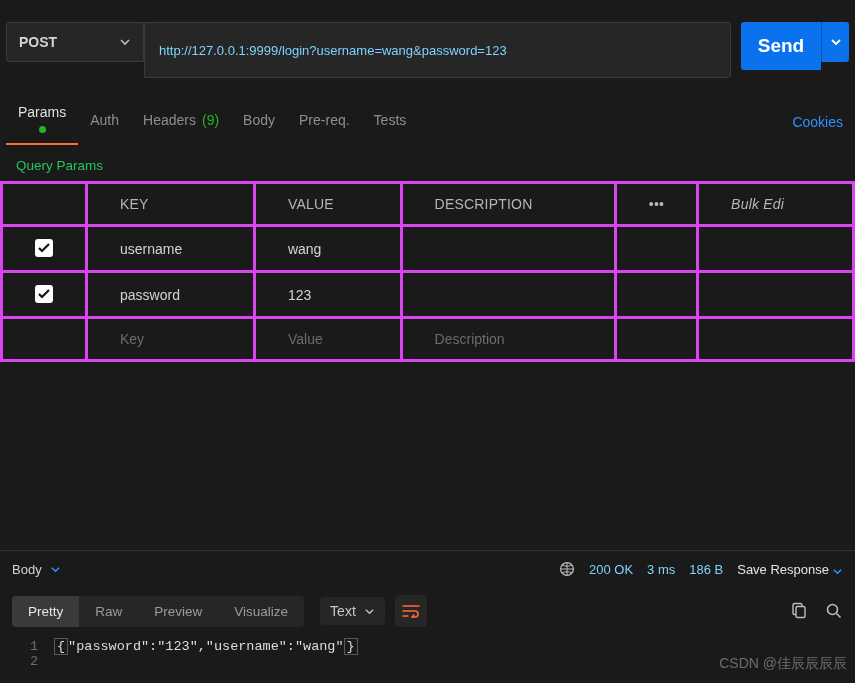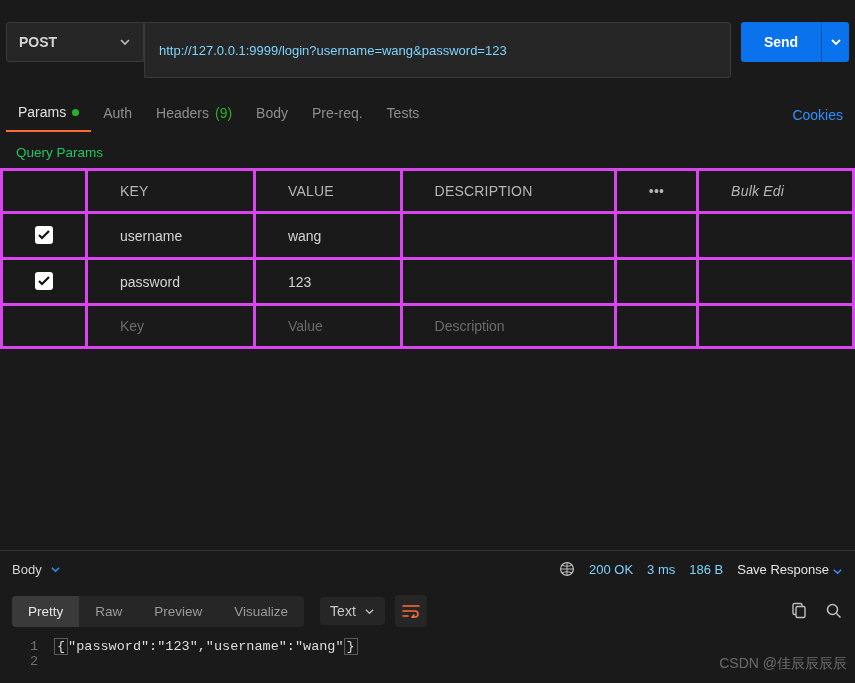--- a/index.html
+++ b/index.html
@@ -4,27 +4,27 @@
 <style>
   * { box-sizing: border-box; margin: 0; padding: 0; }
   html, body { width: 855px; height: 683px; background: #1a1a1a; color: #d4d4d4; font-family: -apple-system, "Segoe UI", Arial, sans-serif; font-size: 14px; overflow: hidden; }
   body { display: flex; flex-direction: column; }
 
   
   .reqbar { display: flex; gap: 10px; padding: 22px 6px 6px 6px; }
   .method { display: flex; align-items: center; justify-content: space-between; width: 138px; height: 40px; background: #262626; border: 1px solid #3a3a3a; border-radius: 3px 0 0 3px; padding: 0 12px; font-weight: 600; cursor: pointer; }
   .url { flex: 1; height: 56px; background: #262626; border: 1px solid #3a3a3a; border-radius: 0 3px 3px 0; padding: 0 14px; color: #7dd3fc; display: flex; align-items: center; margin-left: -10px; font-size: 13px; }
   .sendwrap { display: flex; }
-  .send { height: 40px; width: 80px; background: #0a72ed; color: #fff; border: none; border-radius: 3px 0 0 3px; font-weight: 600; font-size: 14px; cursor: pointer; display:flex; align-items:center; justify-content:center; }
+  .send { height: 48px; width: 80px; background: #0a72ed; color: #fff; border: none; border-radius: 3px 0 0 3px; font-weight: 600; font-size: 19px; cursor: pointer; display:flex; align-items:center; justify-content:center; }
   .senddd { height: 40px; width: 28px; background: #0a72ed; border:none; border-left: 1px solid rgba(0,0,0,.25); border-radius:0 3px 3px 0; display:flex; align-items:center; justify-content:center; cursor:pointer; }
 
   
   .tabs { display: flex; align-items: center; padding: 14px 6px 0 6px; border-bottom: 1px solid transparent; }
   .tab { padding: 6px 12px 10px 12px; color: #8e8e8e; cursor: pointer; display:flex; align-items:center; gap:6px; font-size: 14px; }
-  .tab.active { color: #e0e0e0; border-bottom: 2px solid #ff6c37; }
+  .tab.active { color: #e0e0e0; border-bottom: 2px solid #ff6c37; flex-direction: column; }
   .dot { width:7px; height:7px; background:#26b226; border-radius:50%; display:inline-block; }
   .count { color:#26b226; }
   .cookies { margin-left: auto; color: #2f90ff; cursor:pointer; padding-right: 6px; }
 
   .subhead { padding: 12px 16px 8px 16px; color: #22c55e; font-size: 13.5px; }
 
   
   .tbl { width:100%; border-collapse: collapse; font-size:14px; }
   .tbl th, .tbl td { border: 3px solid #d946ef; padding: 12px 32px; text-align:left; font-weight:400; }
   .tbl th { color:#b6b6b6; font-weight:500; letter-spacing:.2px; }

